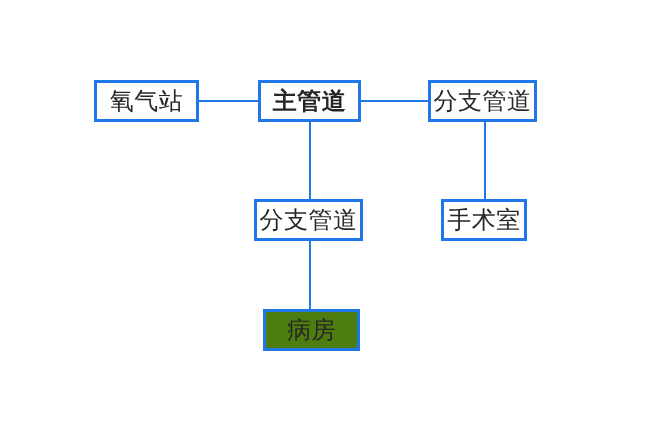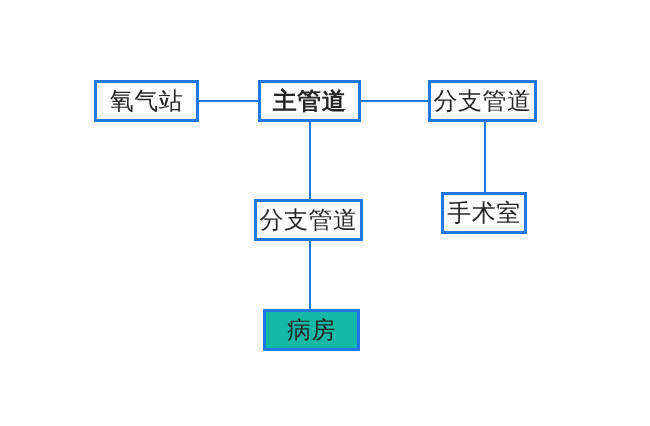--- a/index.html
+++ b/index.html
@@ -69,21 +69,21 @@
       </div>
       <div class="node" style="left: 258px; top: 80px; width: 103px; height: 42px; border-color: rgb(31, 119, 232); border-width: 3px; background: rgb(255, 255, 255);">
         <span class="node-label" style="color: rgb(38, 38, 38); font-size: 24px; font-weight: bold;">主管道</span>
       </div>
       <div class="node" style="left: 428px; top: 80px; width: 109px; height: 42px; border-color: rgb(31, 119, 232); border-width: 3px; background: rgb(255, 255, 255);">
         <span class="node-label" style="color: rgb(38, 38, 38); font-size: 24px;">分支管道</span>
       </div>
       <div class="node" style="left: 254px; top: 199px; width: 109px; height: 42px; border-color: rgb(31, 119, 232); border-width: 3px; background: rgb(255, 255, 255);">
         <span class="node-label" style="color: rgb(38, 38, 38); font-size: 24px;">分支管道</span>
       </div>
-      <div class="node" style="left: 441px; top: 192px; width: 86px; height: 42px; border-color: rgb(31, 119, 232); border-width: 3px; background: rgb(255, 255, 255);">
+      <div class="node" style="left: 441px; top: 199px; width: 86px; height: 42px; border-color: rgb(31, 119, 232); border-width: 3px; background: rgb(255, 255, 255);">
         <span class="node-label" style="color: rgb(38, 38, 38); font-size: 24px;">手术室</span>
       </div>
-      <div class="node" style="left: 263px; top: 309px; width: 97px; height: 42px; border-color: rgb(31, 119, 232); border-width: 3px; background: #14b8a6;">
+      <div class="node" style="left: 263px; top: 309px; width: 97px; height: 42px; border-color: rgb(31, 119, 232); border-width: 3px; background: #4d7c0f;">
         <span class="node-label" style="color: rgb(38, 38, 38); font-size: 24px;">病房</span>
       </div>
     </div>
 
 </div>
 
 </body></html>

